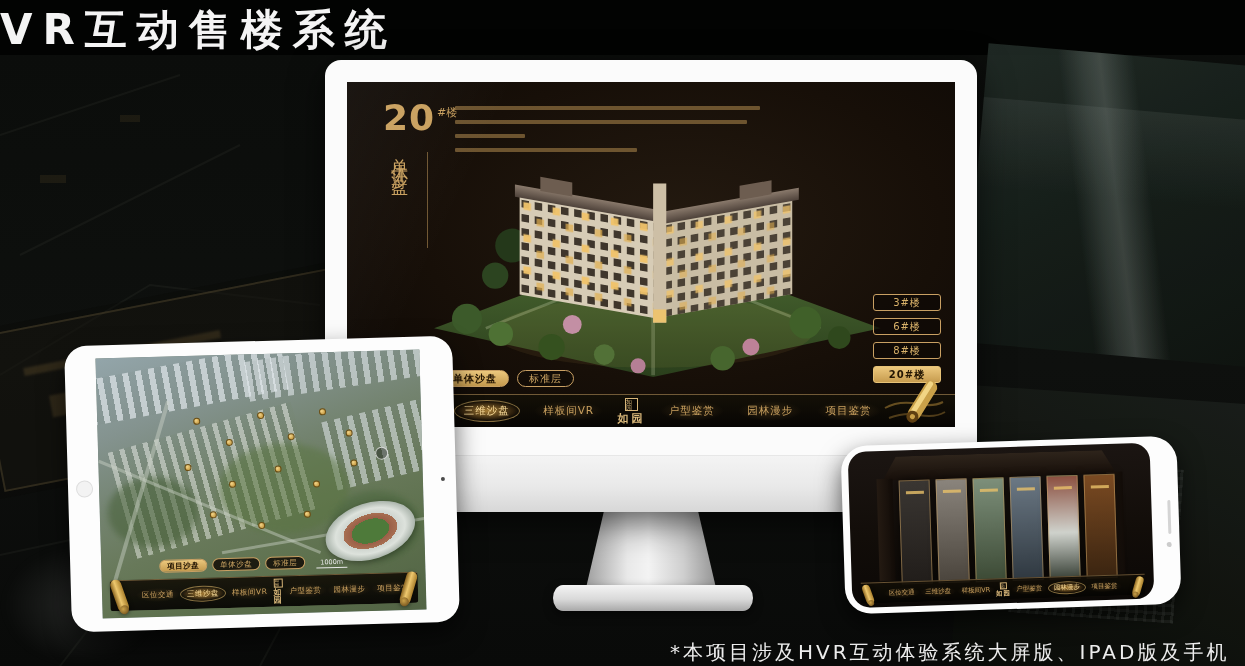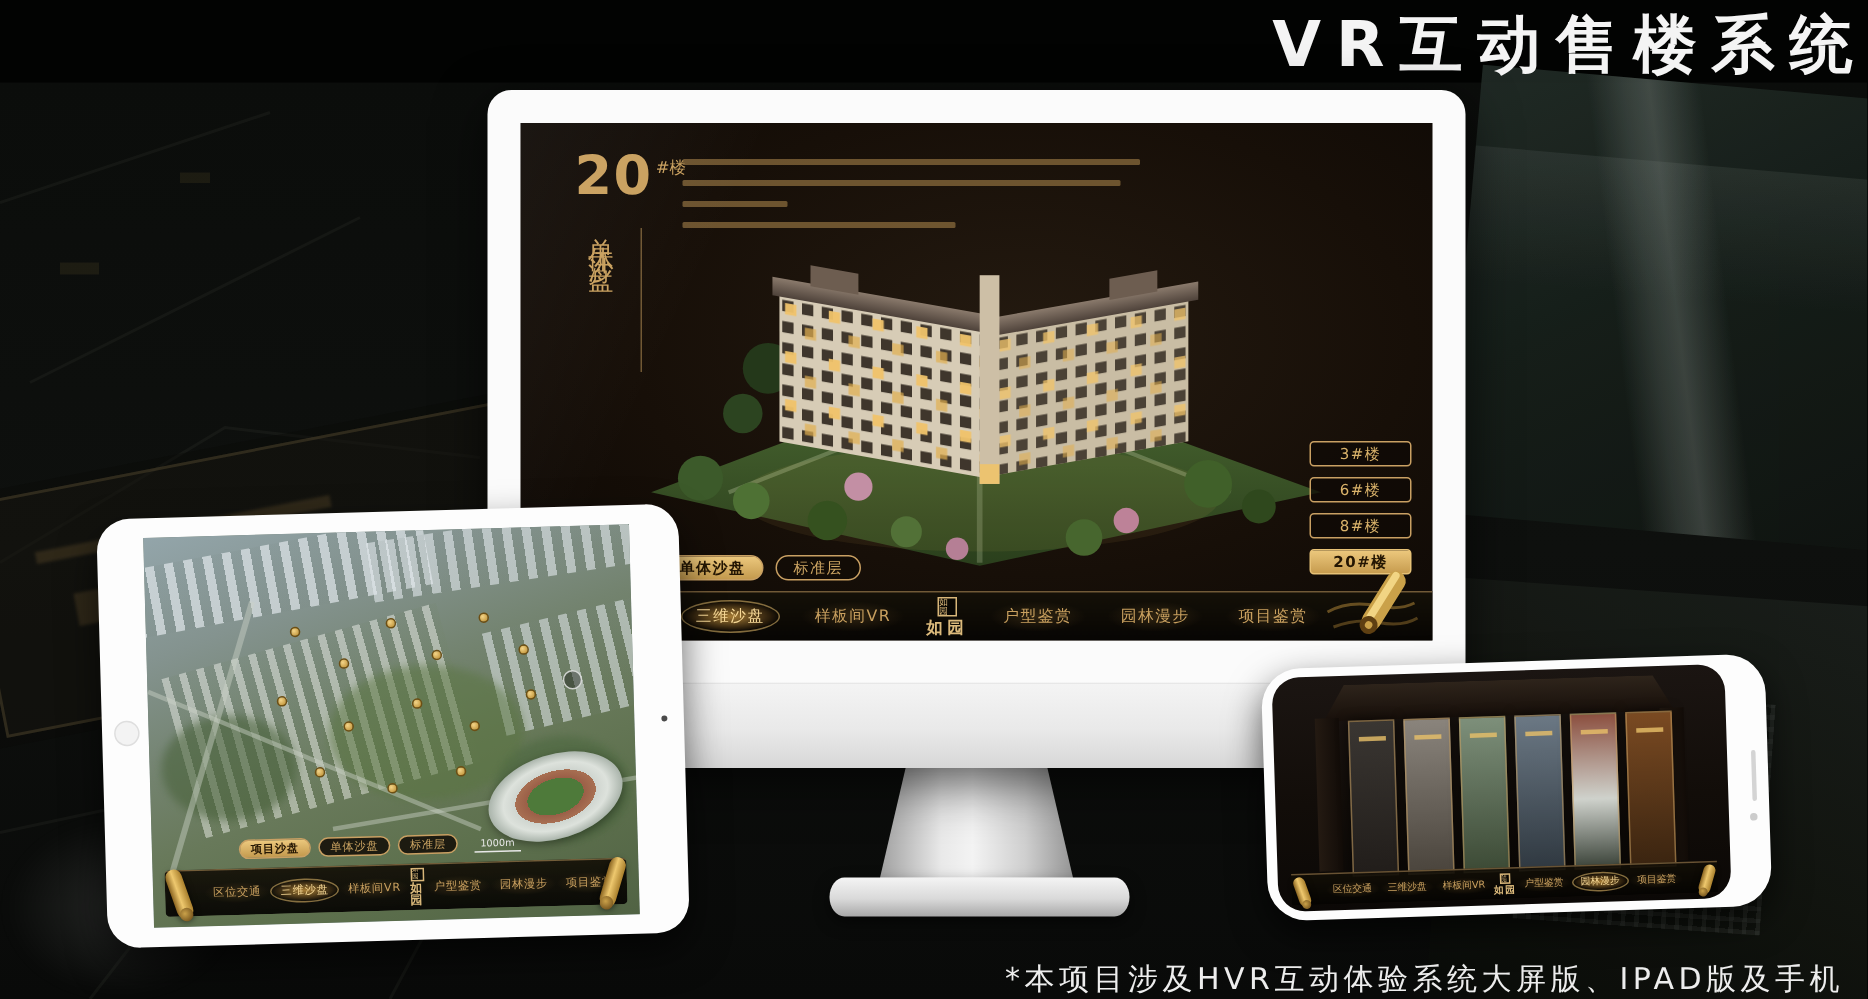--- a/index.html
+++ b/index.html
@@ -22,21 +22,21 @@
     background:linear-gradient(180deg,rgba(140,150,145,.14),transparent);}
   .bg-photo2{position:absolute;left:960px;top:395px;width:300px;height:280px;
     transform:rotate(4deg);opacity:.8;
     background:linear-gradient(200deg,#1c211d 0%,#12150f 60%,#0a0c09 100%);}
   .bg-photo2 .win{position:absolute;left:18%;top:25%;width:55%;height:55%;opacity:.35;
     background:repeating-linear-gradient(90deg,rgba(190,200,195,.35) 0 3px,transparent 3px 9px),
                repeating-linear-gradient(0deg,rgba(190,200,195,.3) 0 3px,transparent 3px 8px);}
   .bg-smoke{position:absolute;left:-30px;top:520px;width:220px;height:170px;border-radius:50%;
     background:radial-gradient(closest-side,rgba(200,205,200,.14),transparent 70%);filter:blur(6px);}
   
-  .poster-title{position:absolute;left:0;top:2px;width:100%;text-align:right;
+  .poster-title{position:absolute;left:0;top:2px;width:100%;text-align:left;
     color:#f4f4f4;font-size:42px;font-weight:bold;letter-spacing:10px;}
   
   .footnote{position:absolute;left:670px;top:639px;color:#ededed;font-size:20px;letter-spacing:3px;}
   
   .monitor{position:absolute;left:325px;top:60px;width:652px;height:452px;background:#fbfbfb;
     border-radius:16px;box-shadow:0 10px 34px rgba(0,0,0,.65);}
   .monitor .chin{position:absolute;left:0;bottom:0;width:100%;height:57px;border-radius:0 0 16px 16px;
     background:linear-gradient(180deg,#f4f4f4 0%,#e9e9e9 55%,#d7d7d7 100%);
     box-shadow:inset 0 1px 0 rgba(0,0,0,.05);}
   .stand-neck{position:absolute;left:586px;top:510px;width:130px;height:78px;

